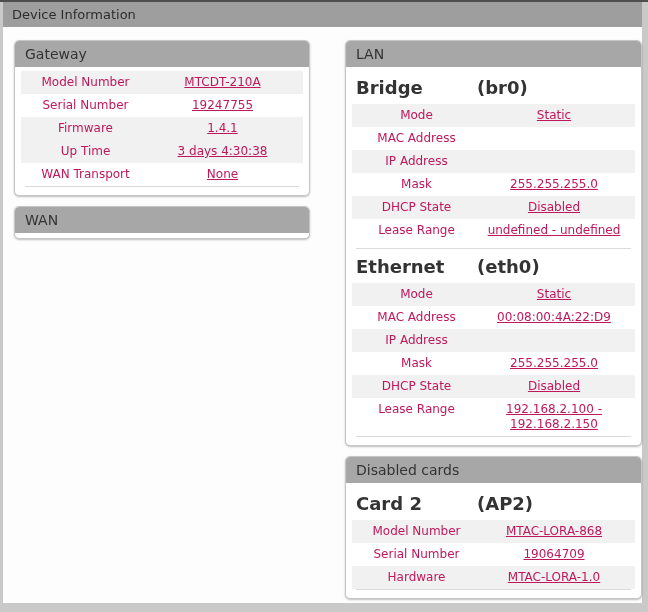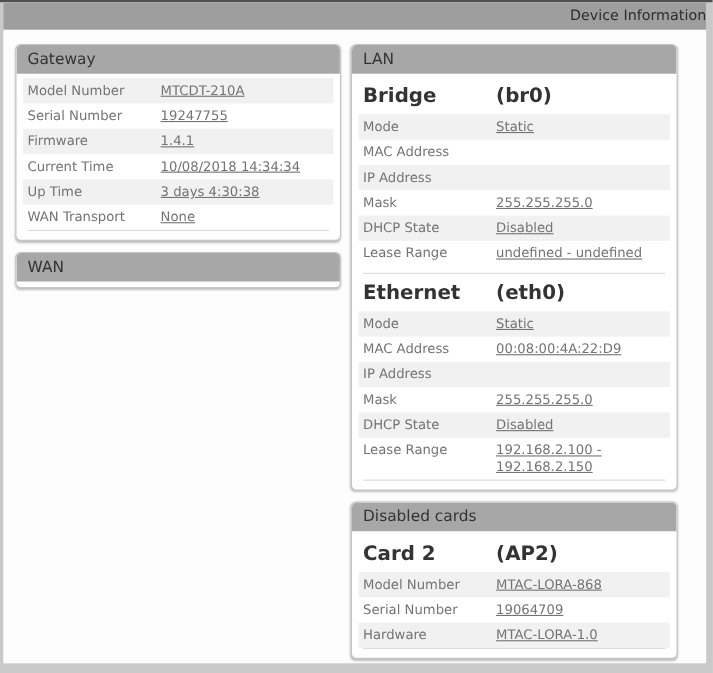--- a/index.html
+++ b/index.html
@@ -27,25 +27,24 @@
     width: 639px; height: 601px;
     background: #fdfdfd;
   }
   .titlebar {
     height: 25px;
     line-height: 25px;
     background: #9e9e9e;
     color: #2d2d2d;
     font-size: 13px;
     padding-left: 9px;
-    text-align: right;
   }
   .columns {
     display: flex;
-    gap: 9px;
+    gap: 35px;
     padding: 13px 6px 0 11px;
   }
   .col-left  { flex: none; width: 296px; }
   .col-right { flex: none; width: 297px; }
   .panel {
     border: 1px solid #c6c6c6;
     border-radius: 5px;
     background: #ffffff;
     box-shadow: 0 1px 2px rgba(0,0,0,0.25);
     margin-bottom: 10px;
@@ -61,21 +60,22 @@
     border-radius: 4px 4px 0 0;
   }
   .panel-body { padding: 4px 6px 8px; }
   .wan-body { height: 5px; padding: 0; }
   .row {
     display: flex;
     align-items: flex-start;
     min-height: 23px;
     padding: 0 4px;
     font-size: 12px;
-    color: #737373;
+    color: #be185d;
+    text-align: center;
   }
   .row.shaded { background: #f1f1f1; }
   .row .lbl {
     flex: 0 0 121px;
     line-height: 15px;
     padding: 4px 0;
   }
   .row .val {
     flex: 1;
     line-height: 15px;
@@ -126,24 +126,20 @@
               <span class="val">MTCDT-210A</span>
             </div>
             <div class="row">
               <span class="lbl">Serial Number</span>
               <span class="val">19247755</span>
             </div>
             <div class="row shaded">
               <span class="lbl">Firmware</span>
               <span class="val">1.4.1</span>
             </div>
-            <div class="row">
-              <span class="lbl">Current Time</span>
-              <span class="val">10/08/2018 14:34:34</span>
-            </div>
             <div class="row shaded">
               <span class="lbl">Up Time</span>
               <span class="val">3 days 4:30:38</span>
             </div>
             <div class="row">
               <span class="lbl">WAN Transport</span>
               <span class="val">None</span>
             </div>
             <div class="end-divider"></div>
           </div>

